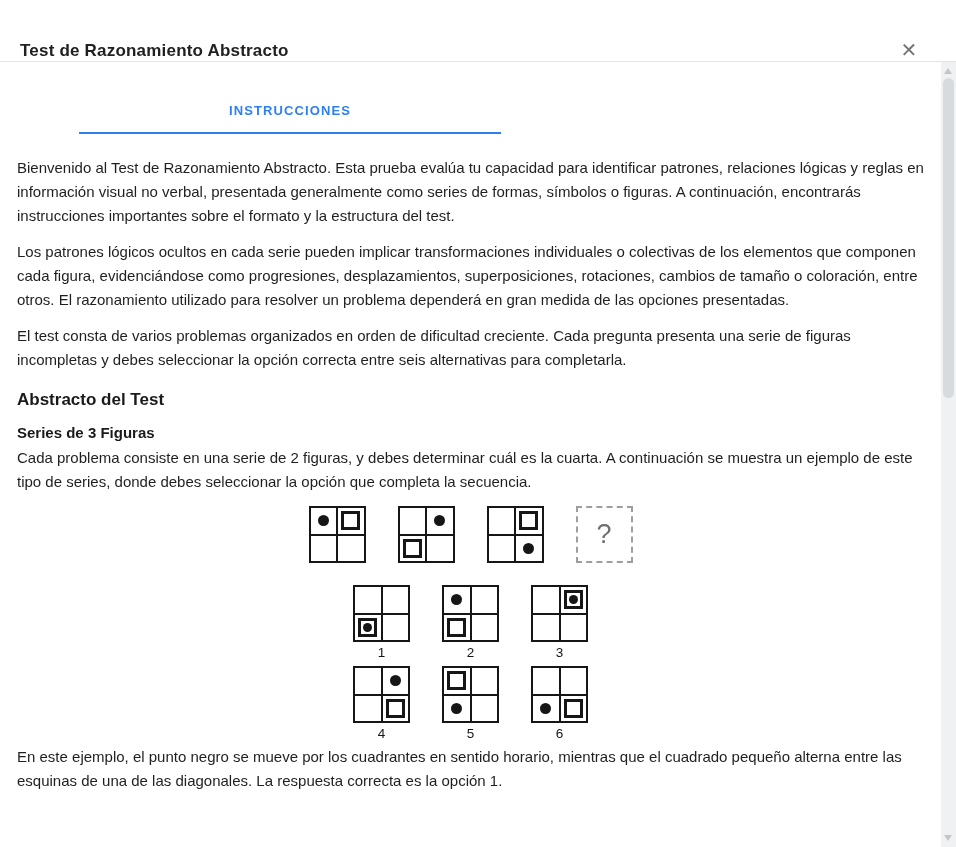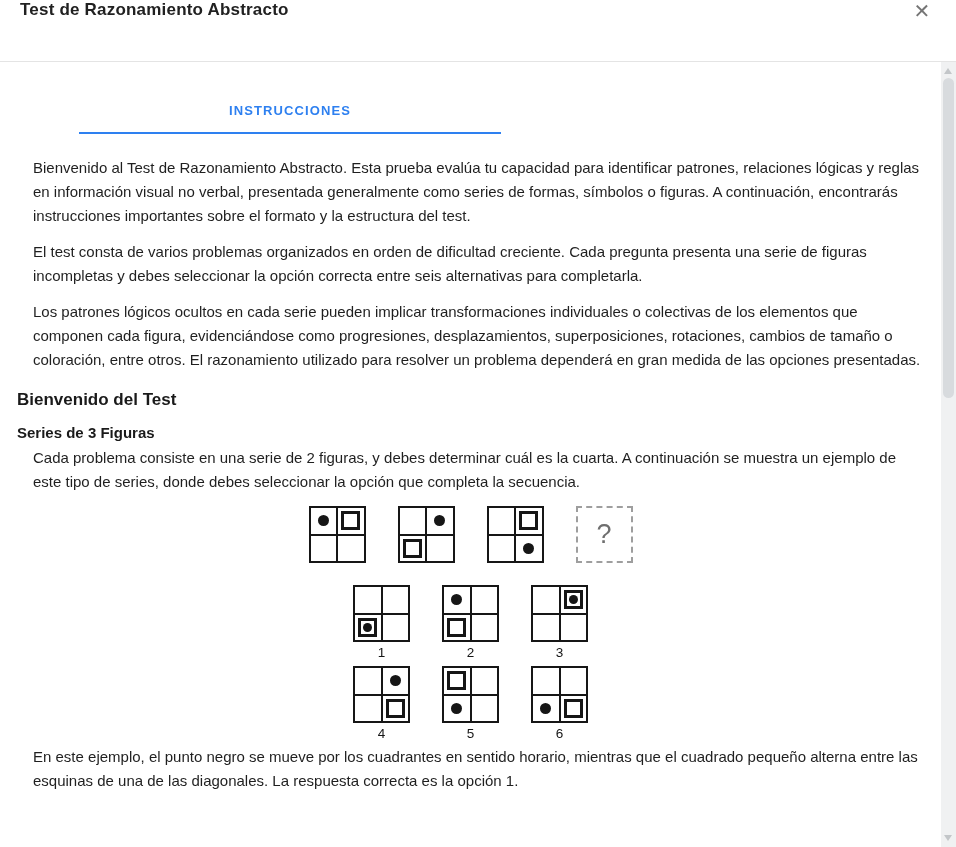--- a/index.html
+++ b/index.html
@@ -5,22 +5,22 @@
   * { box-sizing: border-box; }
   html,body { margin:0; padding:0; }
   body {
     width:956px; height:847px; overflow:hidden; position:relative;
     background:#ffffff; font-family:"Liberation Sans", sans-serif;
     color:#212121;
   }
   
   .modal-header {
     height:62px; border-bottom:1px solid #e4e4e4;
-    display:flex; align-items:flex-start; justify-content:space-between;
-    padding:0 23px 0 20px;
+    display:flex; align-items:flex-end; justify-content:space-between;
+    padding:0 36px 0 20px;
   }
   .modal-title { font-size:17px; font-weight:bold; letter-spacing:.2px; color:#212121; }
   .close-btn {
     width:22px; height:22px; display:flex; align-items:center; justify-content:center;
     color:#757575; font-size:20px; line-height:1; cursor:pointer; user-select:none;
   }
   
   .scrollbar {
     position:absolute; top:62px; right:0; width:15px; height:785px;
     background:#f0f1f2;
@@ -39,21 +39,21 @@
   .tabs-row { display:flex; margin:26px 0 0 50px; width:873px; }
   .tab {
     width:422px; height:46px; display:flex; align-items:center; justify-content:center;
     font-size:13px; font-weight:bold; letter-spacing:1.1px; text-transform:uppercase;
     color:#757575; cursor:pointer; border-bottom:2px solid transparent;
   }
   .tab-gap { width:29px; }
   .tab.active { color:#2e80f0; border-bottom-color:#2e80f0;text-align:center; }
   
   .content { width:941px; padding:22px 17px 0 17px; }
-  .content p { margin:0 0 12px 16px; font-size:15px; line-height:24px; color:#1f1f1f; }
+  .content p { margin:0 0 12px 0; font-size:15px; line-height:24px; color:#1f1f1f; }
   .content h3 { margin:18px 0 4px 0; font-size:17px; line-height:20px; font-weight:bold; color:#1a1a1a; }
   .content h4 { margin:14px 0 4px 0; font-size:15px; line-height:18px; font-weight:bold; color:#1a1a1a; }
   
   .fig-row {
     display:flex; justify-content:center; align-items:center; gap:32px;
   }
   .series-row { margin-top:5px; }
   .options-row-1 { margin-top:22px; align-items:flex-start; }
   .options-row-2 { margin-top:6px; align-items:flex-start; }
   .fig-grid {
@@ -84,24 +84,24 @@
 </div>
 
 <div class="tabs-row">
   <div class="tab-gap"></div>
   <div class="tab active">INSTRUCCIONES</div>
 </div>
 
 <div class="content">
   <p>Bienvenido al Test de Razonamiento Abstracto. Esta prueba evalúa tu capacidad para identificar patrones, relaciones lógicas y reglas en información visual no verbal, presentada generalmente como series de formas, símbolos o figuras. A continuación, encontrarás instrucciones importantes sobre el formato y la estructura del test.</p>
 
+  <p>Los patrones lógicos ocultos en cada serie pueden implicar transformaciones individuales o colectivas de los elementos que componen cada figura, evidenciándose como progresiones, desplazamientos, superposiciones, rotaciones, cambios de tamaño o coloración, entre otros. El razonamiento utilizado para resolver un problema dependerá en gran medida de las opciones presentadas.</p>
   <p>El test consta de varios problemas organizados en orden de dificultad creciente. Cada pregunta presenta una serie de figuras incompletas y debes seleccionar la opción correcta entre seis alternativas para completarla.</p>
-  <p>Los patrones lógicos ocultos en cada serie pueden implicar transformaciones individuales o colectivas de los elementos que componen cada figura, evidenciándose como progresiones, desplazamientos, superposiciones, rotaciones, cambios de tamaño o coloración, entre otros. El razonamiento utilizado para resolver un problema dependerá en gran medida de las opciones presentadas.</p>
-
-  <h3>Bienvenido del Test</h3>
+
+  <h3>Abstracto del Test</h3>
 
   <h4>Series de 3 Figuras</h4>
   <p>Cada problema consiste en una serie de 2 figuras, y debes determinar cuál es la cuarta. A continuación se muestra un ejemplo de este tipo de series, donde debes seleccionar la opción que completa la secuencia.</p>
 
   <div class="fig-row series-row" id="series-row">
       <div class="fig-grid">
         <div class="fig-cell">
           <span class="glyph-dot"></span>
         </div>
         <div class="fig-cell">

